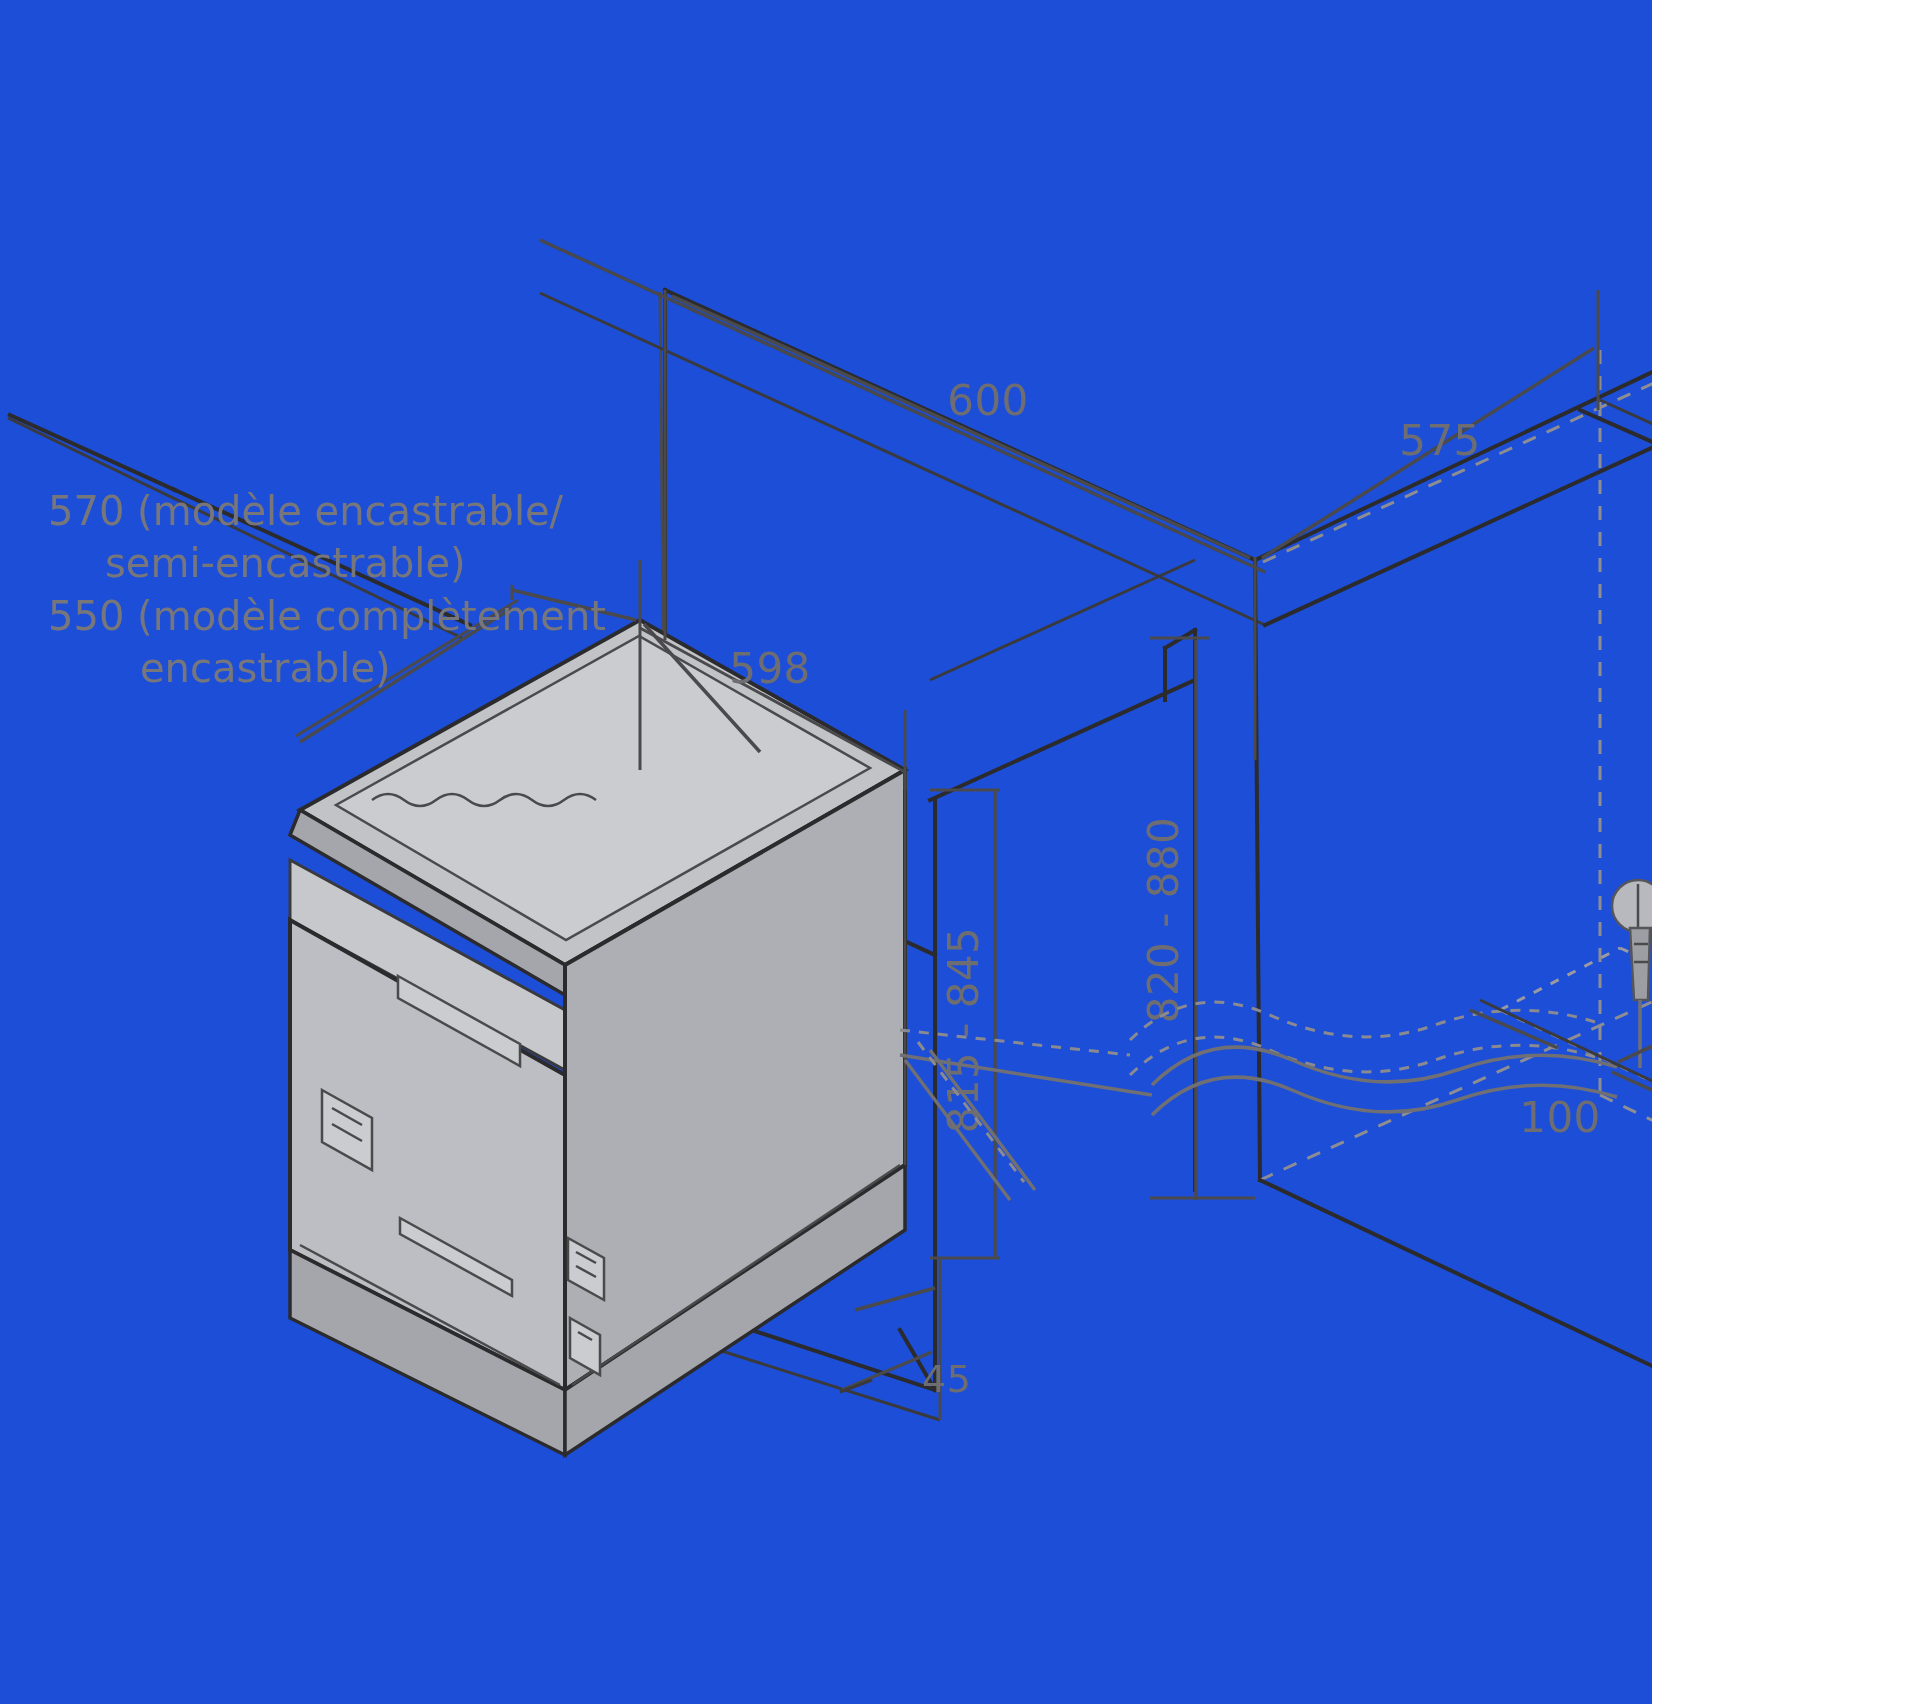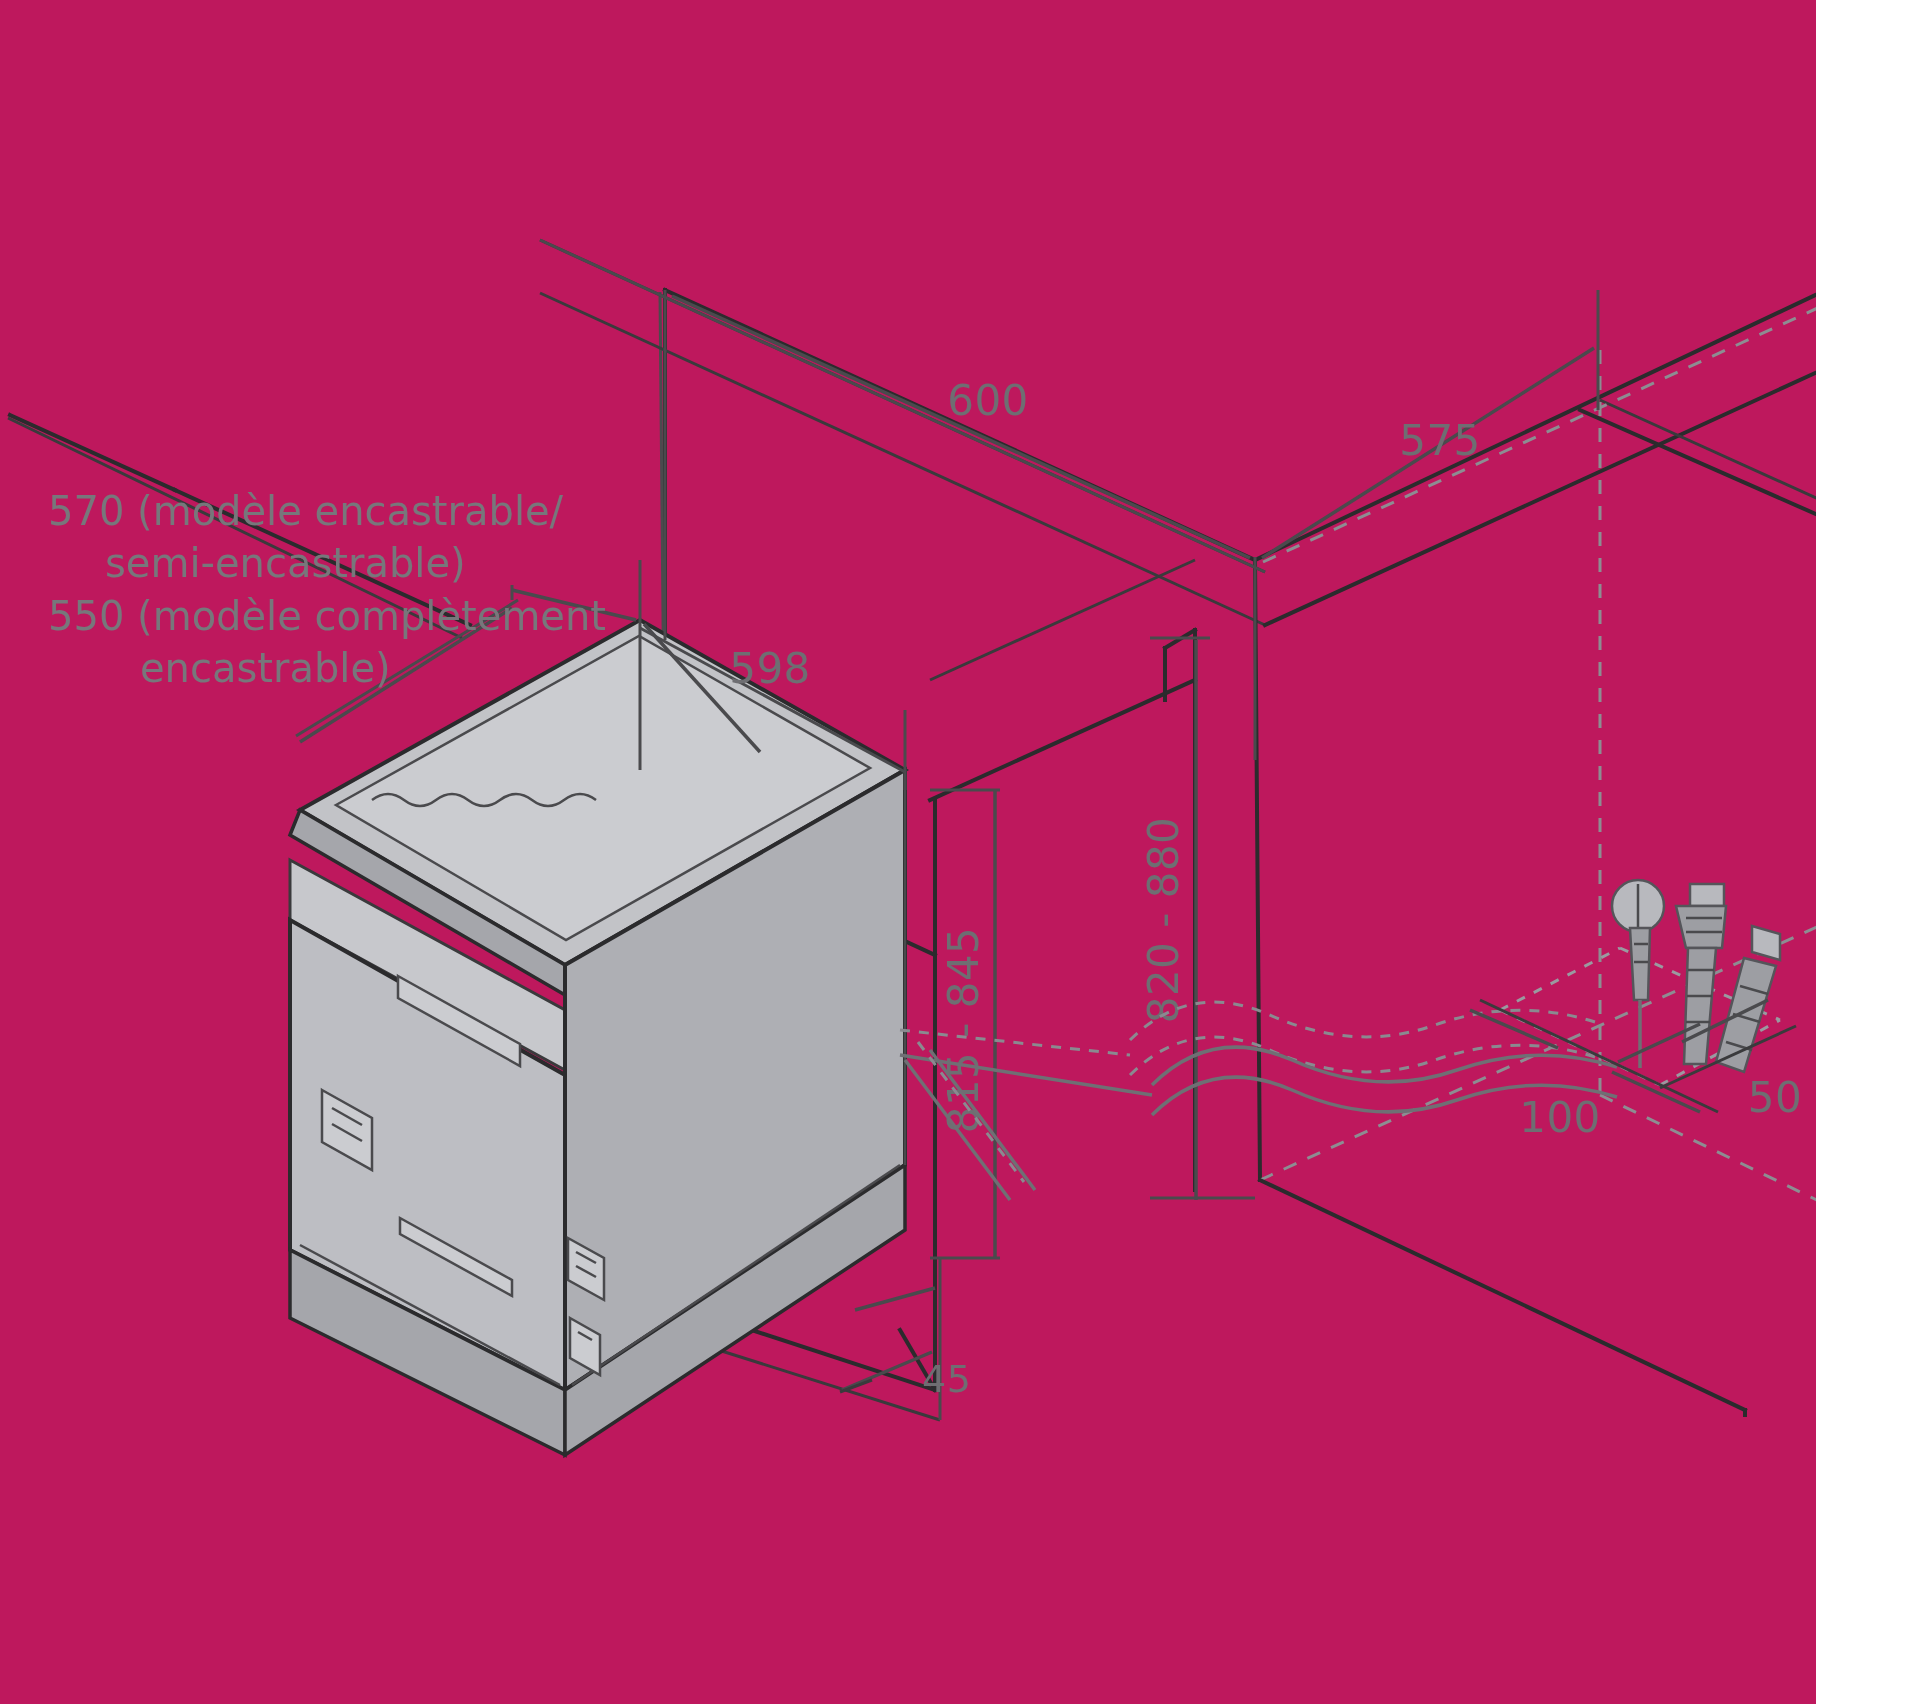--- a/index.html
+++ b/index.html
@@ -5,23 +5,23 @@
   html, body {
     margin: 0;
     padding: 0;
     background: #ffffff;
   }
   body {
     font-family: "DejaVu Sans", sans-serif;
   }
   #stage {
     position: relative;
-    width: 1816px;
+    width: 1652px;
     height: 1704px;
-    background: #be185d;
+    background: #1d4ed8;
     overflow: hidden;
   }
   #diagram-svg {
     position: absolute;
     left: 0;
     top: 0;
     width: 1920px;
     height: 1704px;
   }
   .dim-text {

